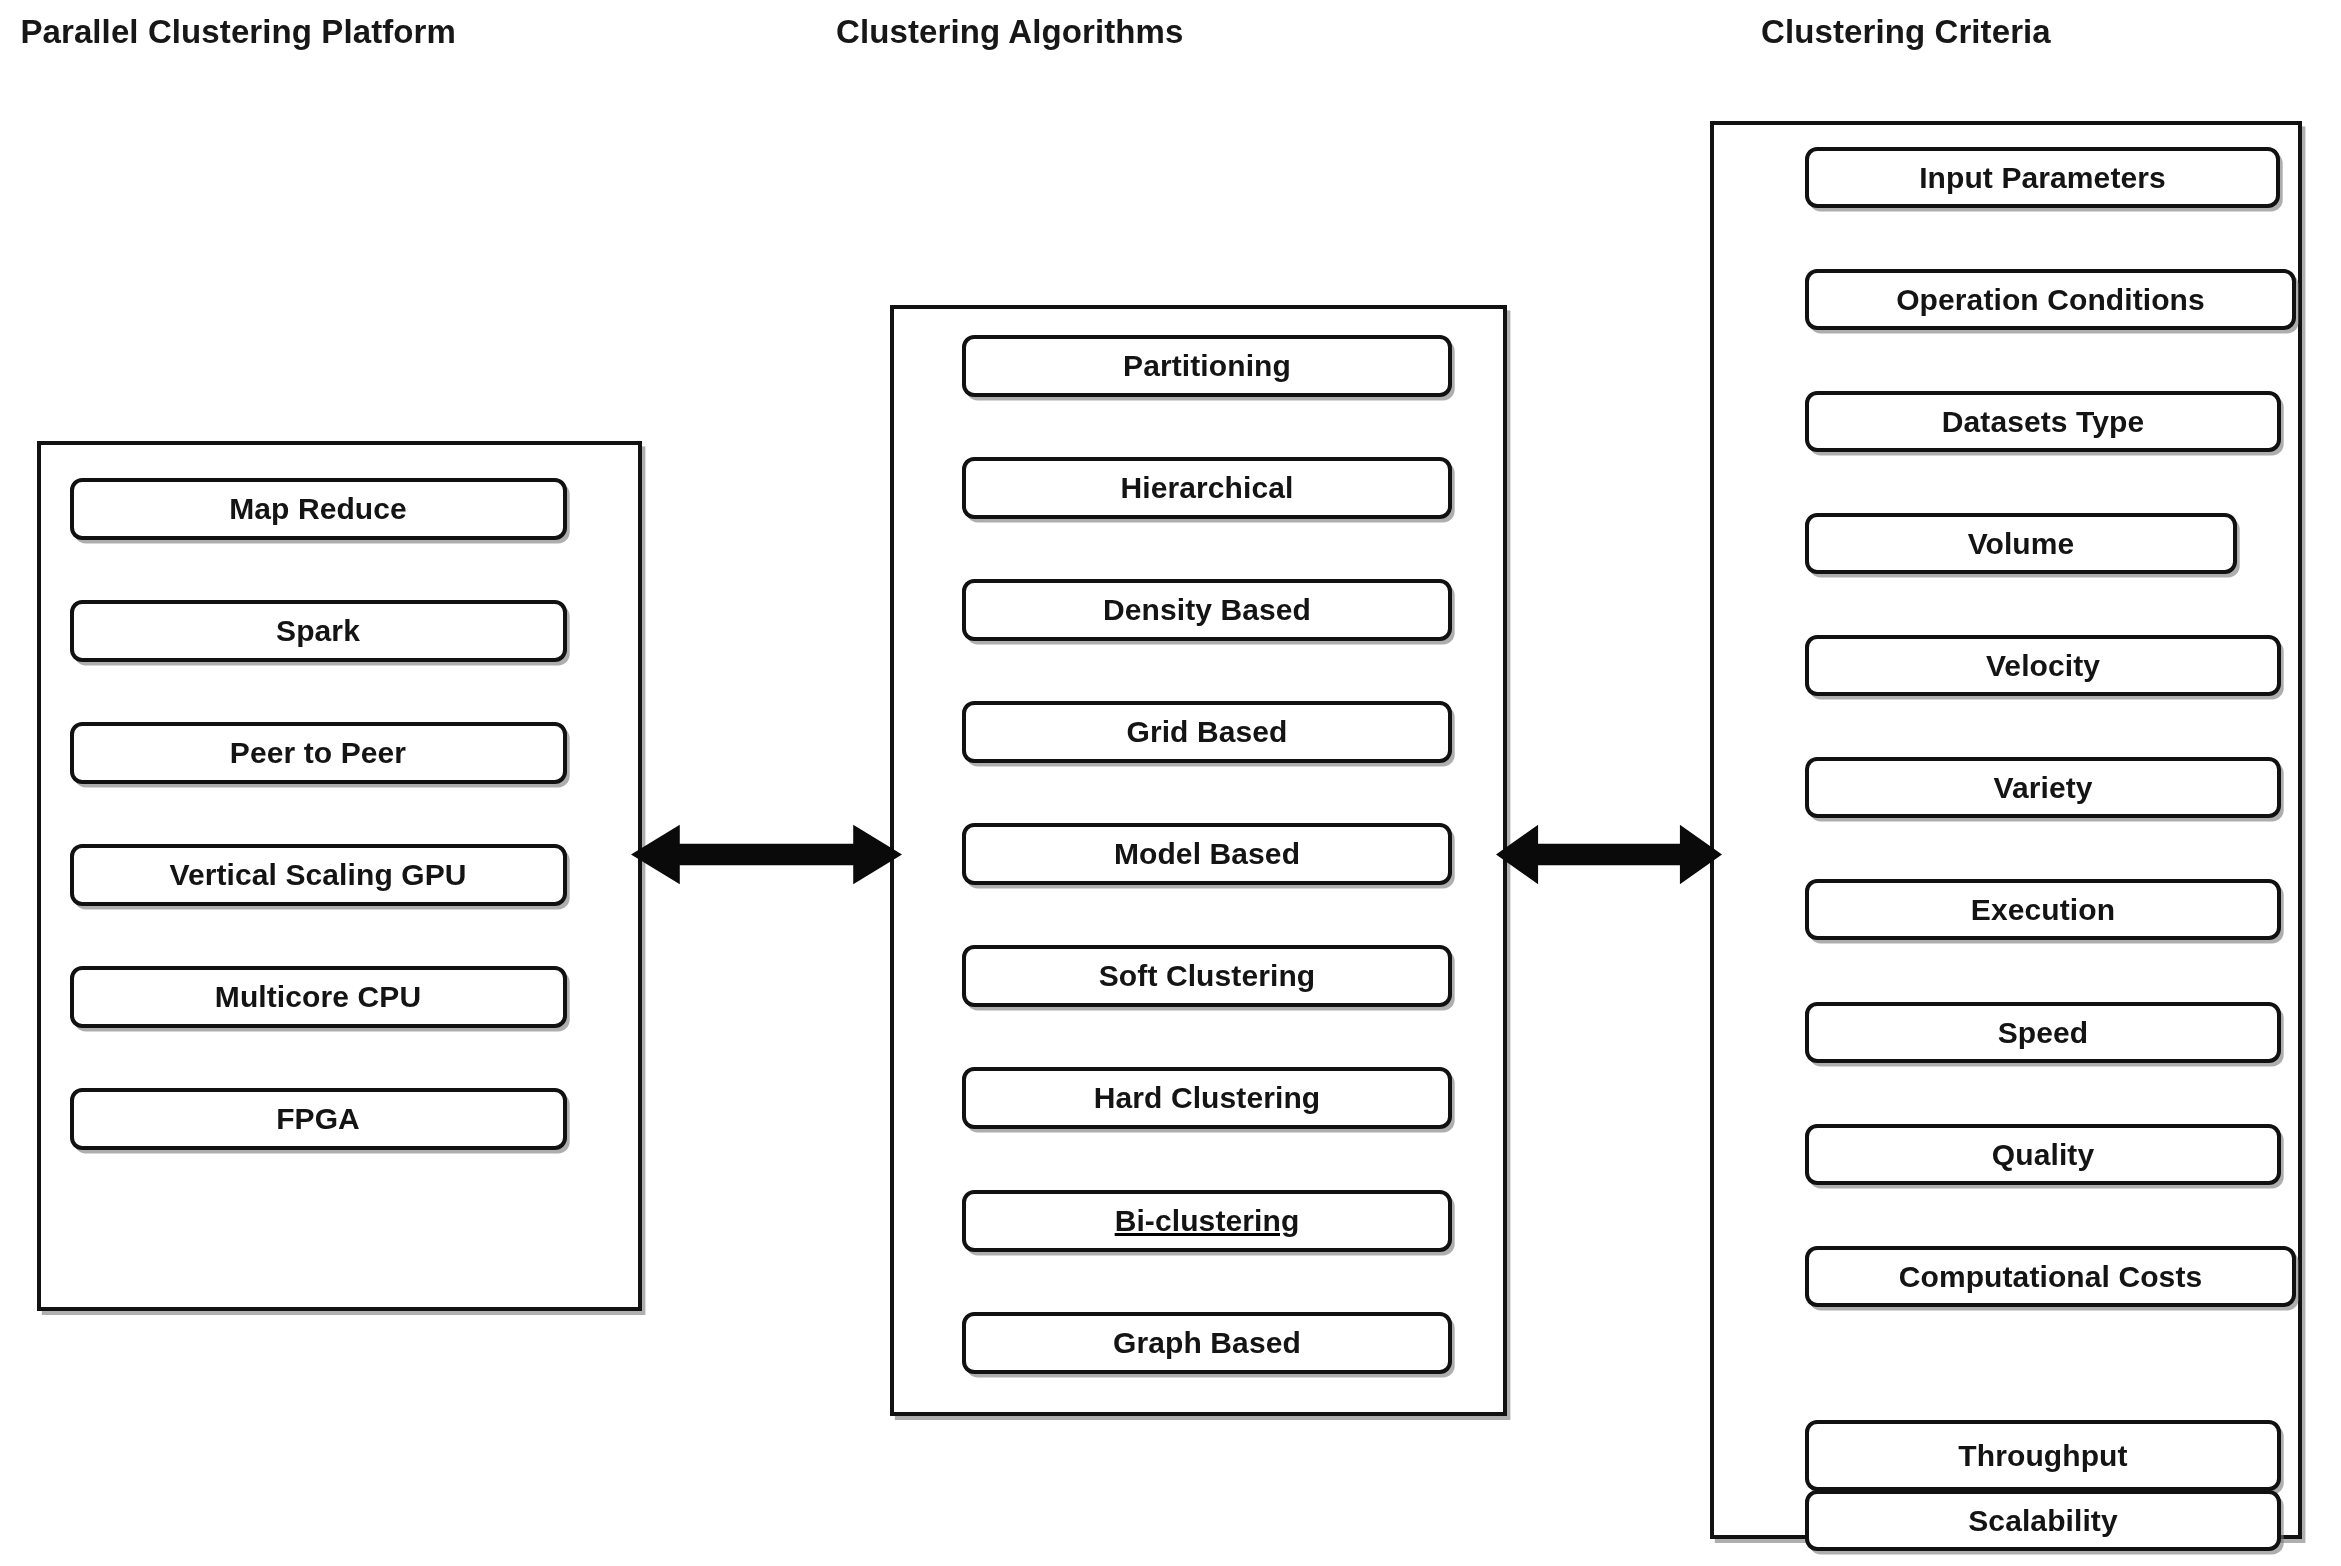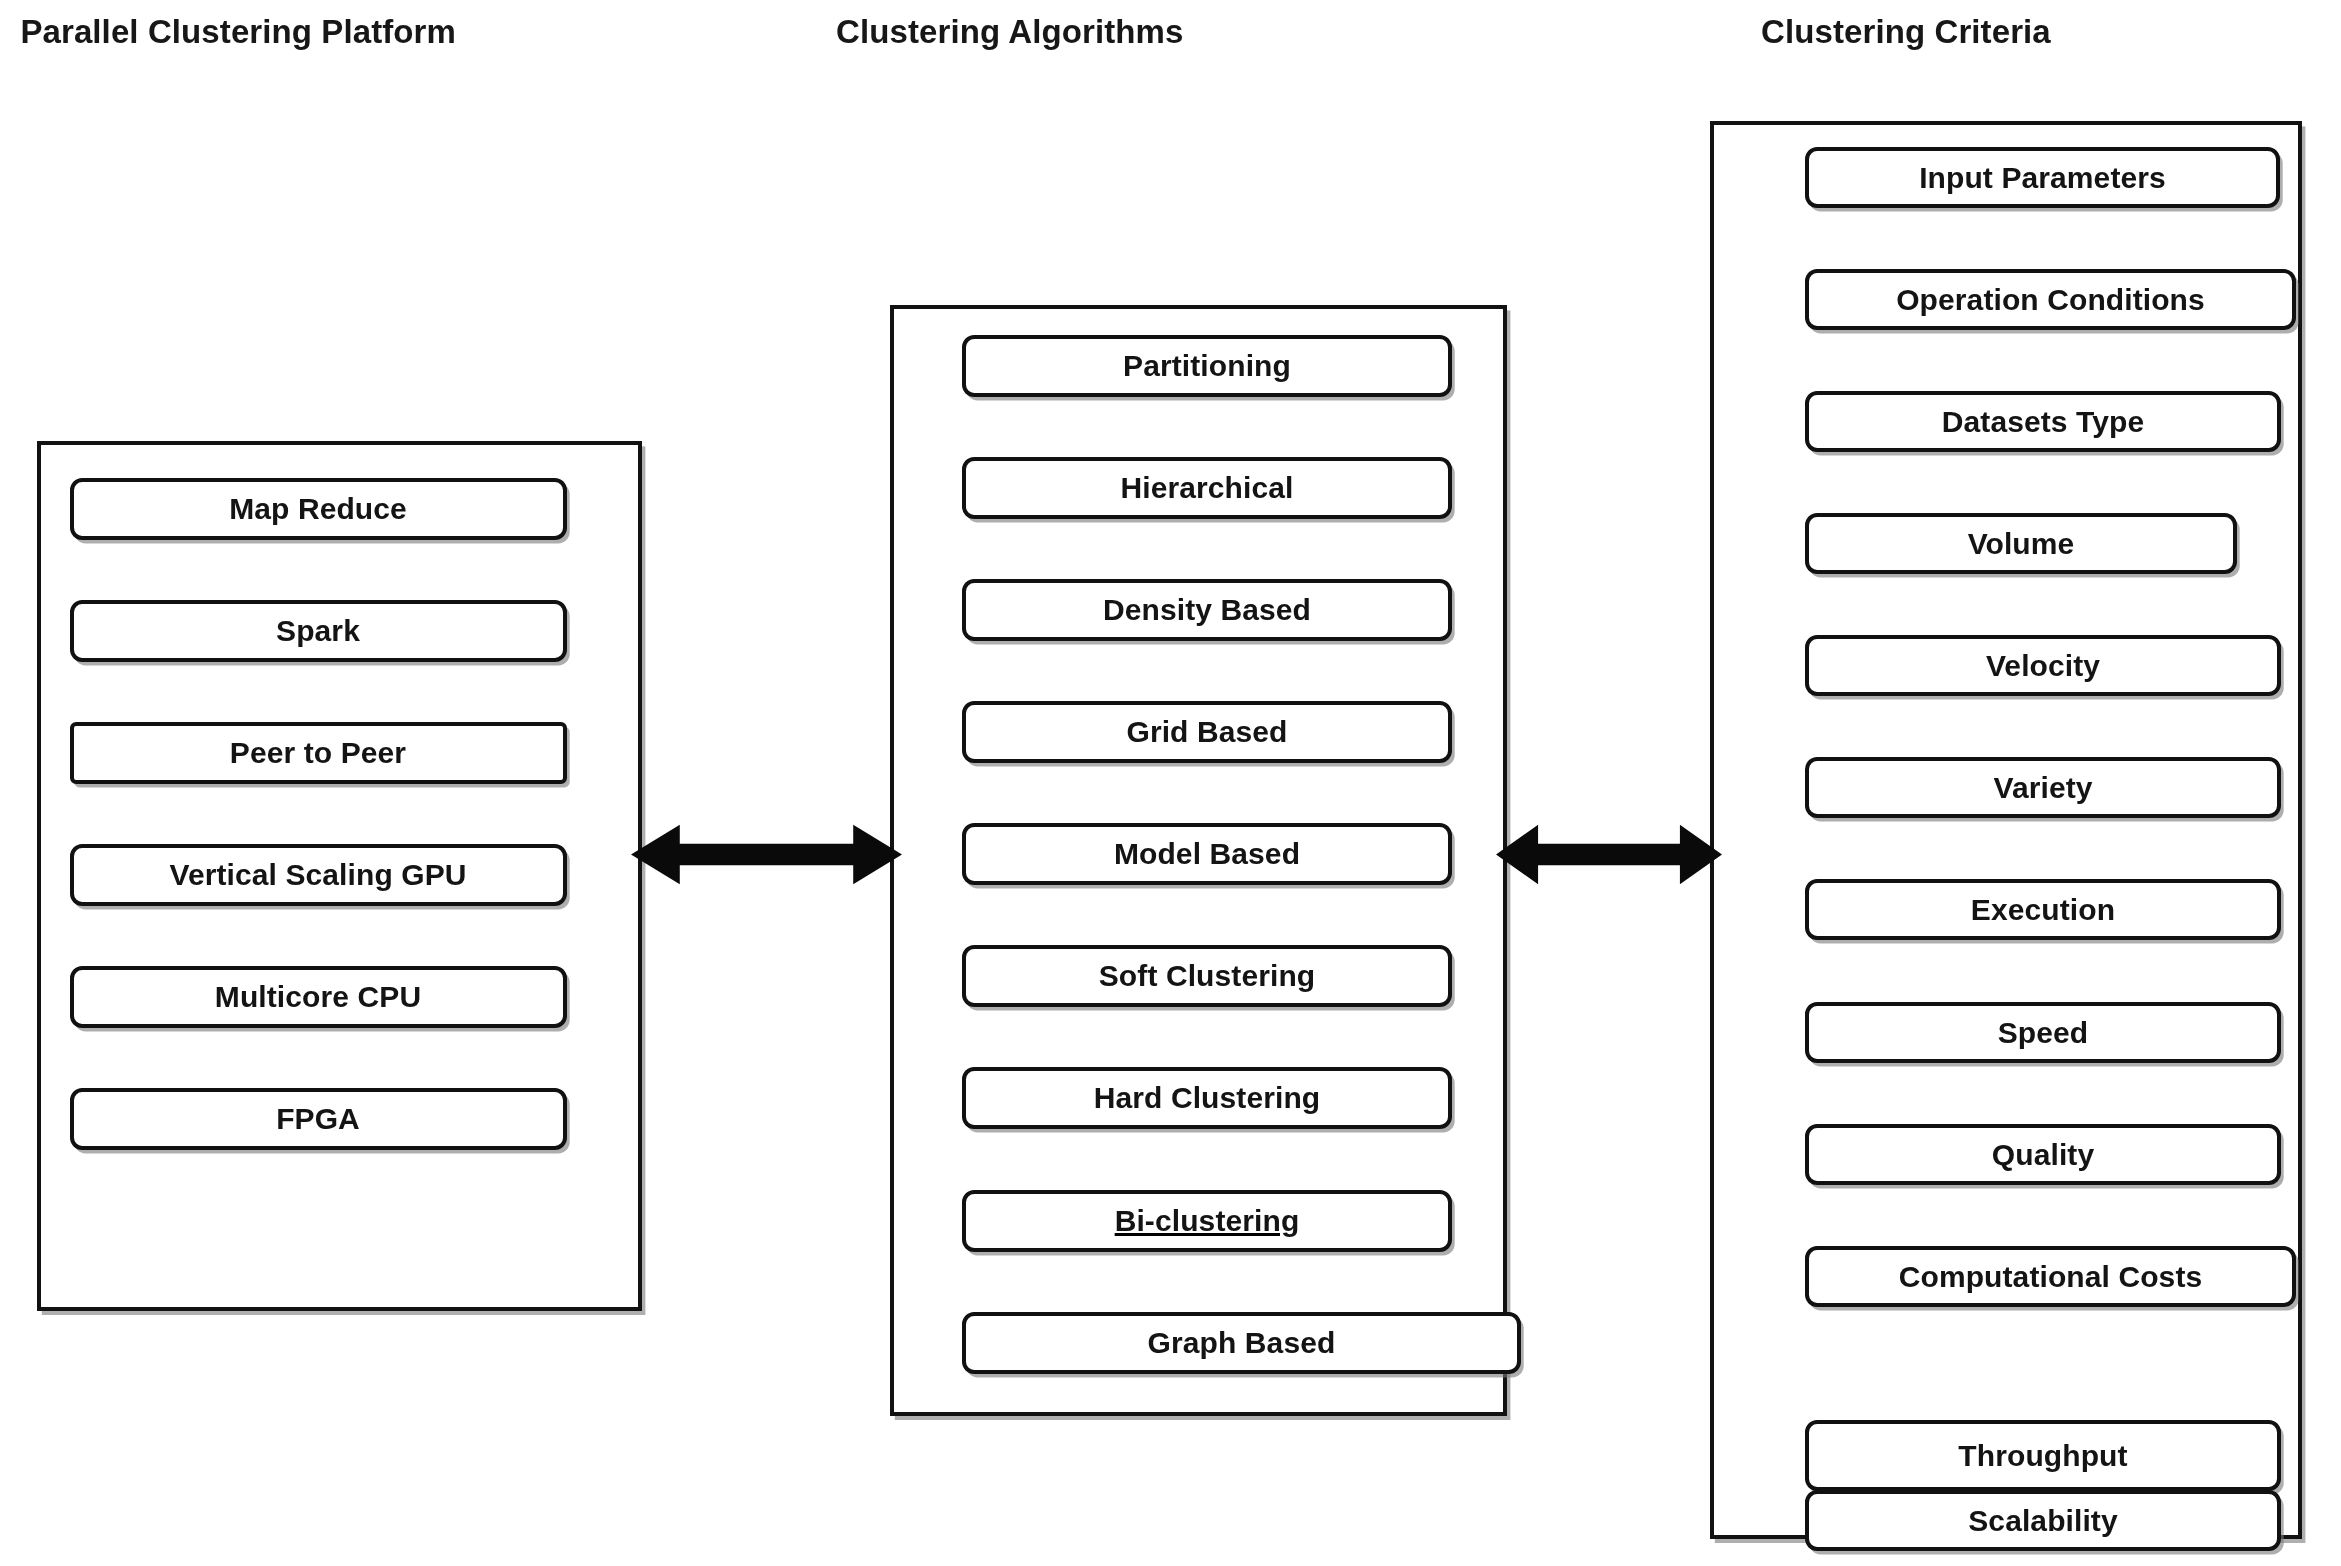--- a/index.html
+++ b/index.html
@@ -92,21 +92,21 @@
   <div class="group-box" id="group-platform">
 
     <div class="item" style="left:28.5px; top:33px; width:497px; height:62px;">
       <span>Map Reduce</span>
     </div>
 
     <div class="item" style="left:28.5px; top:155px; width:497px; height:62px;">
       <span>Spark</span>
     </div>
 
-    <div class="item" style="left:28.5px; top:277px; width:497px; height:62px;border-radius:6px;">
+    <div class="item" style="left:28.5px; top:277px; width:497px; height:62px;">
       <span>Peer to Peer</span>
     </div>
 
     <div class="item" style="left:28.5px; top:399px; width:497px; height:62px;">
       <span>Vertical Scaling GPU</span>
     </div>
 
     <div class="item" style="left:28.5px; top:521px; width:497px; height:62px;">
       <span>Multicore CPU</span>
     </div>
@@ -143,21 +143,21 @@
     </div>
 
     <div class="item" style="left:68px; top:758px; width:490px; height:62px;">
       <span>Hard Clustering</span>
     </div>
 
     <div class="item" style="left:68px; top:881px; width:490px; height:62px;text-decoration:underline;">
       <span>Bi-clustering</span>
     </div>
 
-    <div class="item" style="left:68px; top:1003px; width:559px; height:62px;text-align:right;">
+    <div class="item" style="left:68px; top:1003px; width:490px; height:62px;text-align:right;">
       <span>Graph Based</span>
     </div>
   </div>
 
   <div class="group-box" id="group-criteria">
 
     <div class="item" style="left:91px; top:22px; width:475px; height:61px;">
       <span>Input Parameters</span>
     </div>
 

